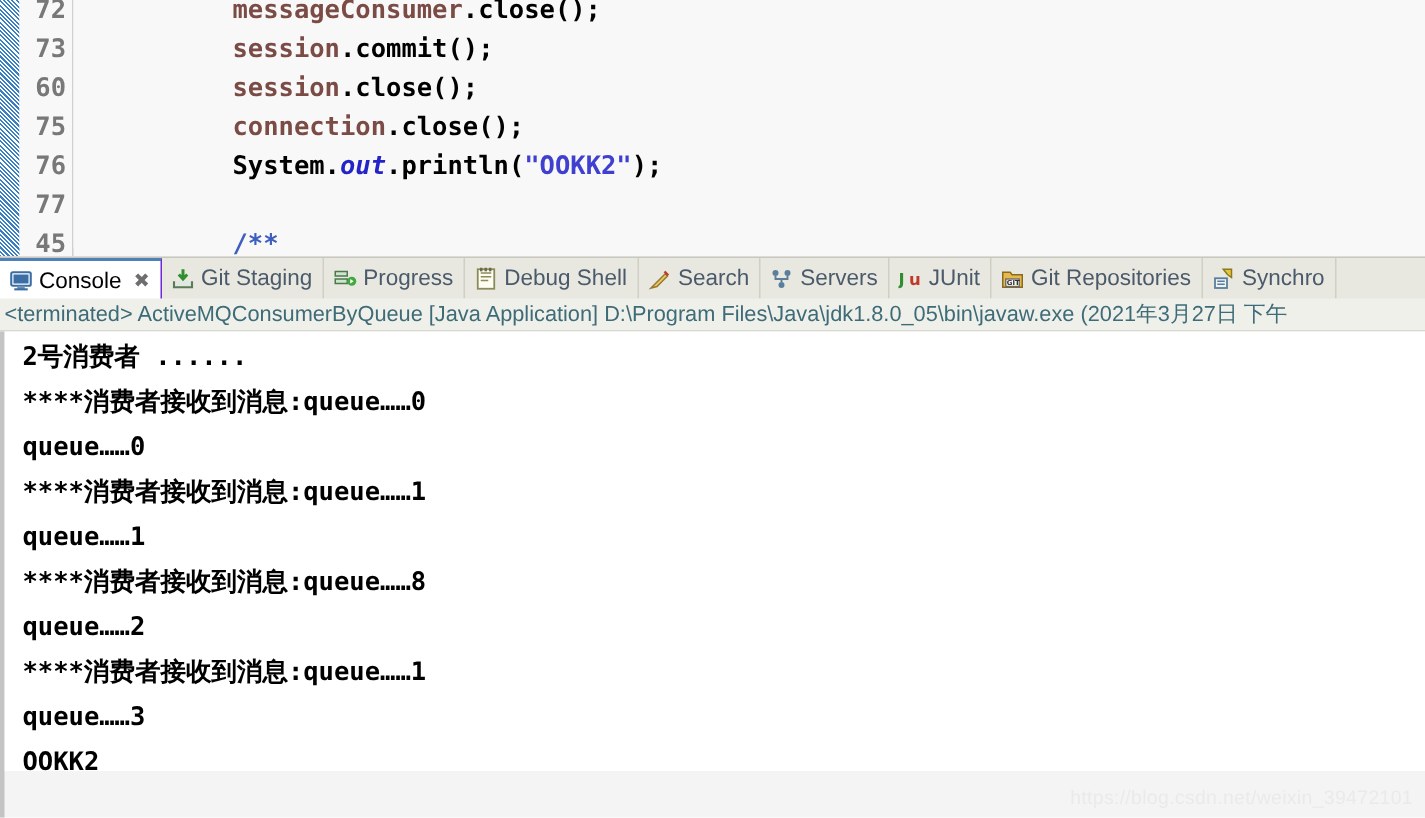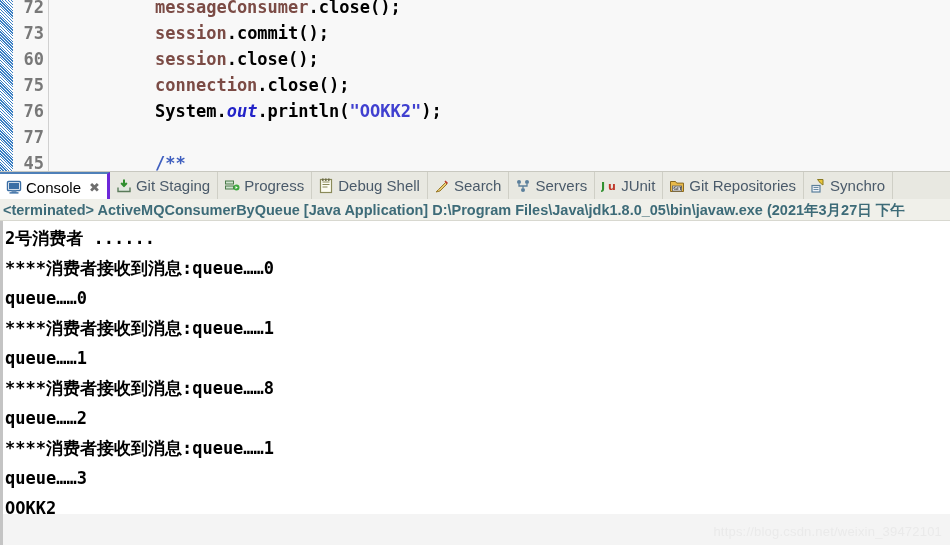--- a/index.html
+++ b/index.html
@@ -99,21 +99,21 @@
     box-sizing: border-box;
     font-size: 15px;
     color: #4a5a6a;
     border-right: 1px solid #cfcfc6;
     vertical-align: top;
   }
   .tab.active {
     background: #ffffff;
     border-top: 2px solid #4f80b8;
     color: #000000;
-    border-right: 3px solid #6d28d9;
+    border-right: 1px solid #6d28d9;
     height: 28px;
   }
   .tab .tab-label { margin-left: 4px; }
   .tab.active .tab-label { color: #000; }
   .tab-close {
     margin-left: 8px;
     font-size: 13px;
     color: #6e6e6e;
     font-family: "DejaVu Sans", sans-serif;
   }
@@ -131,38 +131,37 @@
     width: 950px; height: 22px;
     background: #f0f0ea;
     border-bottom: 1px solid #d8d8d0;
     font-size: 14.5px;
     color: #3d6b78;
     line-height: 22px;
     padding-left: 3px;
     white-space: nowrap;
     overflow: hidden;
     box-sizing: border-box;
-    font-weight: bold;
   }
 
   
   #console {
     position: absolute;
     left: 0; top: 221px;
     width: 950px; height: 324px;
     background: #f4f4f4;
     border-left: 3px solid #c4c4c4;
     box-sizing: border-box;
     overflow: hidden;
   }
   #console-inner {
     background: #ffffff;
     position: absolute;
     left: 0; top: 0; right: 0; height: 293px;
-    padding: 2px 0 0 2px;
+    padding: 2px 0 0 12px;
     box-sizing: border-box;
   }
   .oline {
     height: 30px;
     line-height: 30px;
     white-space: pre;
     font-family: "DejaVu Sans Mono", monospace;
     font-size: 17px;
     font-weight: bold;
     color: #000000;

